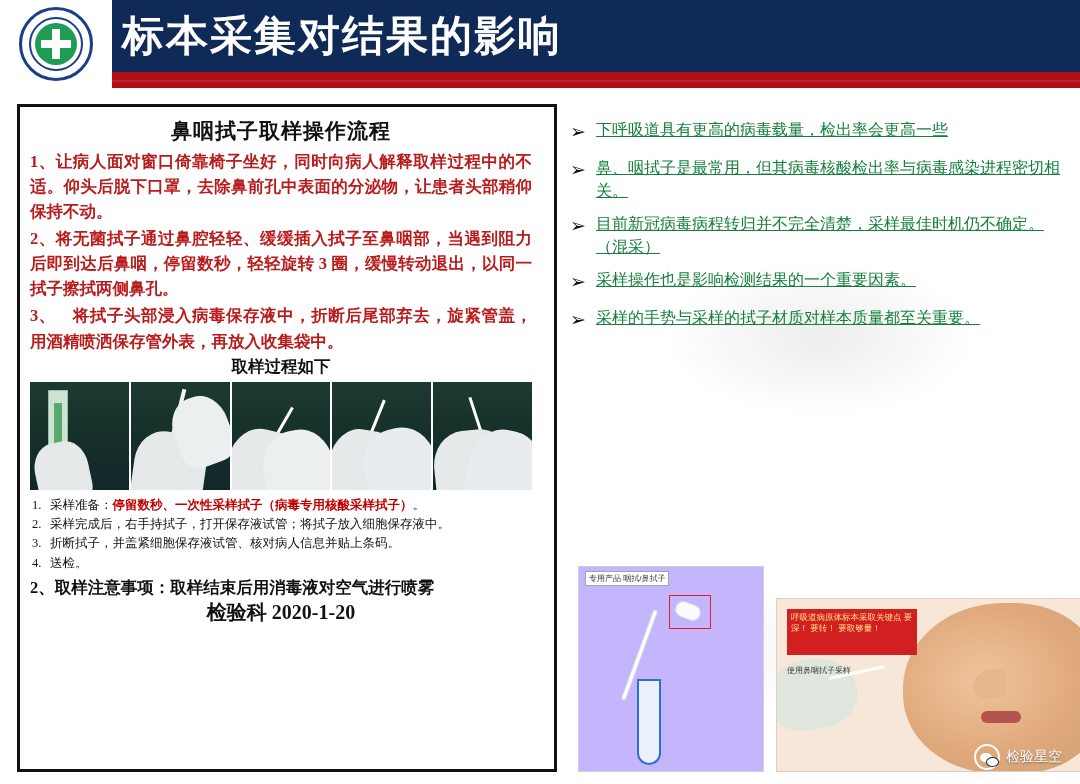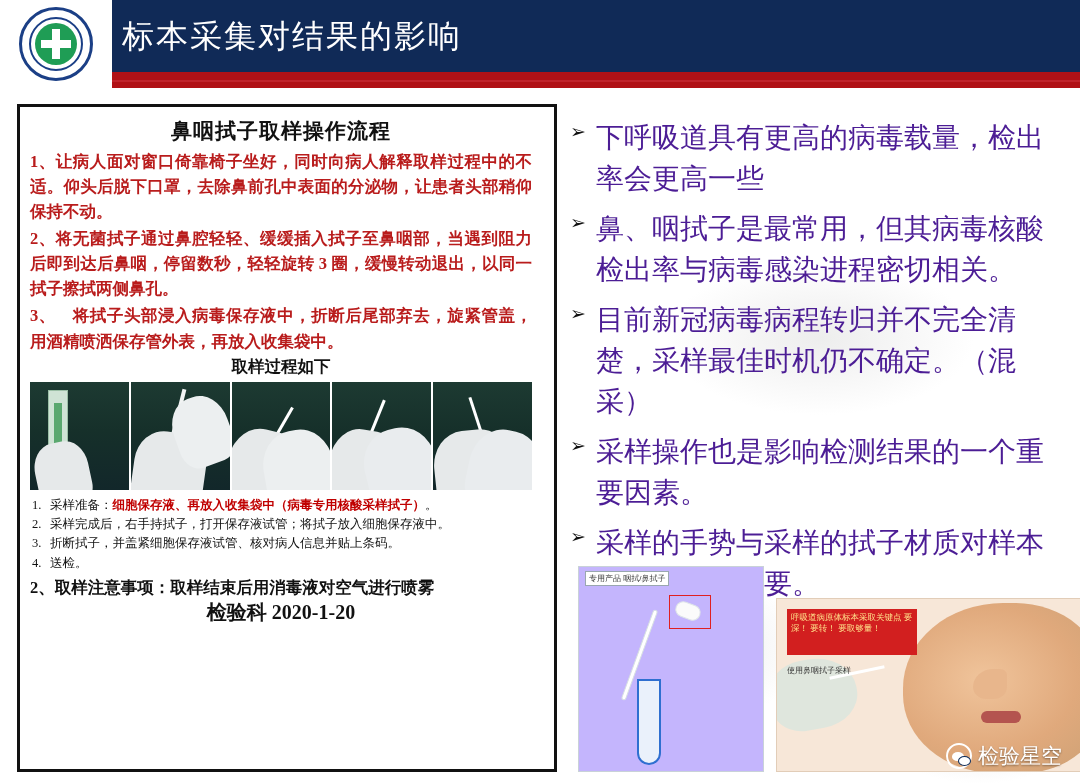--- a/index.html
+++ b/index.html
@@ -23,21 +23,21 @@
     z-index:0;
   }
   
   .header {
     position:absolute; left:0; top:0; width:1080px; height:72px;
     background:#102a57; z-index:2;
   }
   .header-title {
     position:absolute; left:122px; top:4px;
     font-family:"Liberation Serif", serif;
-    font-size:32px; font-weight:normal; color:#ffffff;
+    font-size:42px; font-weight:bold; color:#ffffff;
     letter-spacing:2px;
     line-height:64px;
   }
   .logo-box {
     position:absolute; left:0; top:0; width:112px; height:88px;
     background:#ffffff; z-index:3;
     display:flex; align-items:center; justify-content:center;
   }
   .logo-circle {
     width:74px; height:74px; border-radius:50%;
@@ -145,21 +145,21 @@
   }
   .bullet {
     display:flex; align-items:flex-start; margin-bottom:10px;
   }
   .bullet .arrow {
     flex:0 0 26px; color:#111; font-size:19px; line-height:1.45;
     font-family:"DejaVu Sans", sans-serif;
   }
   .bullet .btext {
     font-family:"Liberation Serif", serif;
-    font-size:28px; color:#4c1d95; line-height:1.45;
+    font-size:16px; color:#15803d; line-height:1.45;text-decoration:underline;
   }
   
   .img-left {
     position:absolute; left:578px; top:566px; width:186px; height:206px;
     background:#c4b5fd; border:1px solid #c9d2d8; z-index:2; overflow:hidden;
   }
   .img-left .cap {
     position:absolute; left:6px; top:4px; font-size:8px; color:#333;
     border:1px solid #9aa7b0; padding:1px 3px; background:#fff;
     font-family:"Liberation Sans", sans-serif;
@@ -214,21 +214,21 @@
     transform:rotate(-10deg);
   }
   .img-right .swab {
     position:absolute; left:52px; top:72px; width:56px; height:3px;
     background:#ffffff; transform:rotate(-12deg);
   }
   
   .wechat {
     position:absolute; right:18px; bottom:14px; z-index:5;
     display:flex; align-items:center; gap:6px;
-    color:#ffffff; font-family:"Liberation Serif", serif; font-size:21px;
+    color:#ffffff; font-family:"Liberation Serif", serif; font-size:14px;
     text-shadow:0 1px 2px rgba(0,0,0,.45);
   }
   .wechat .wicon {
     width:26px; height:26px; border-radius:50%;
     border:2px solid #ffffff; position:relative;
     display:inline-block;
   }
   .wechat .wicon:before{
     content:""; position:absolute; left:4px; top:7px; width:12px; height:9px;
     background:#ffffff; border-radius:50% 50% 45% 45%;
@@ -290,21 +290,21 @@
     <div class="photo p5">
       <div class="bg"></div>
         <div class="swab"></div>
         <div class="hand"></div>
         <div class="hand2"></div>
     </div>
   </div>
 
   <ul class="small-list">
     <li>
-      <span class="num">1.</span><span>采样准备：</span><span class="red">细胞保存液、再放入收集袋中（病毒专用核酸采样拭子）</span><span>。</span>
+      <span class="num">1.</span><span>采样准备：</span><span class="red">停留数秒、一次性采样拭子（病毒专用核酸采样拭子）</span><span>。</span>
     </li>
     <li>
       <span class="num">2.</span><span>采样完成后，右手持拭子，打开保存液试管；将拭子放入细胞保存液中。</span>
     </li>
     <li>
       <span class="num">3.</span><span>折断拭子，并盖紧细胞保存液试管、核对病人信息并贴上条码。</span>
     </li>
     <li>
       <span class="num">4.</span><span>送检。</span>
     </li>

